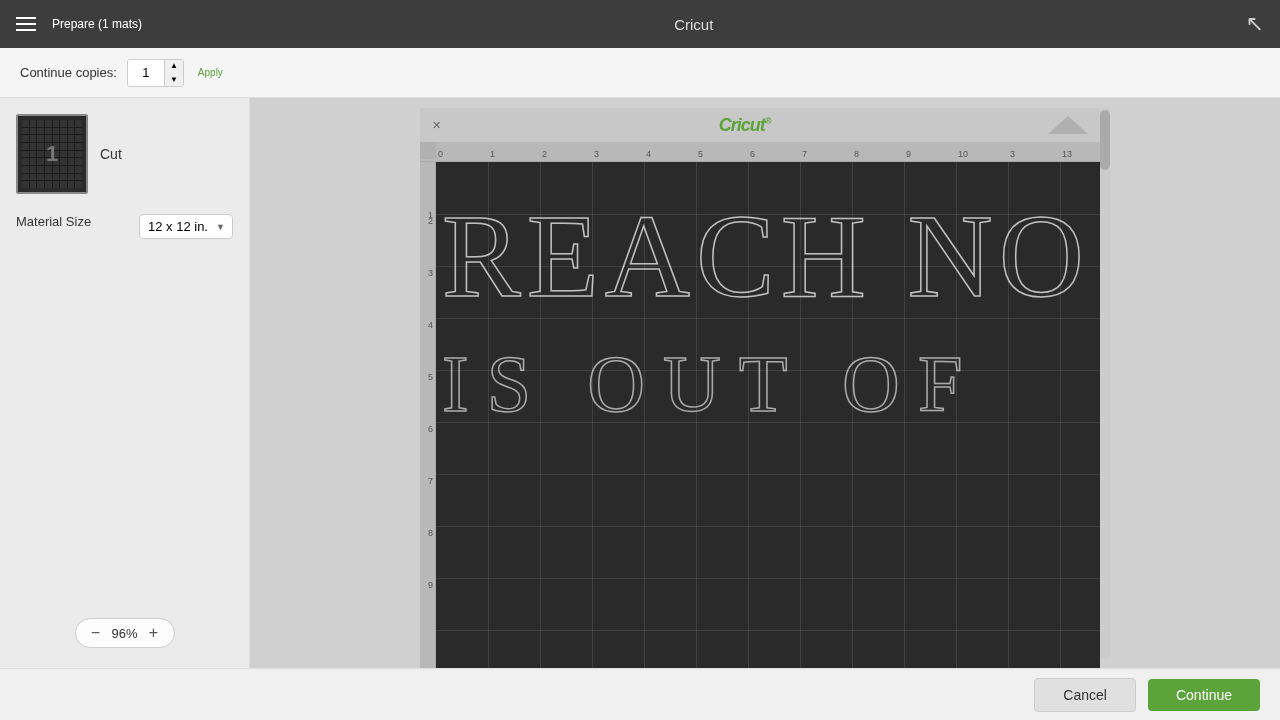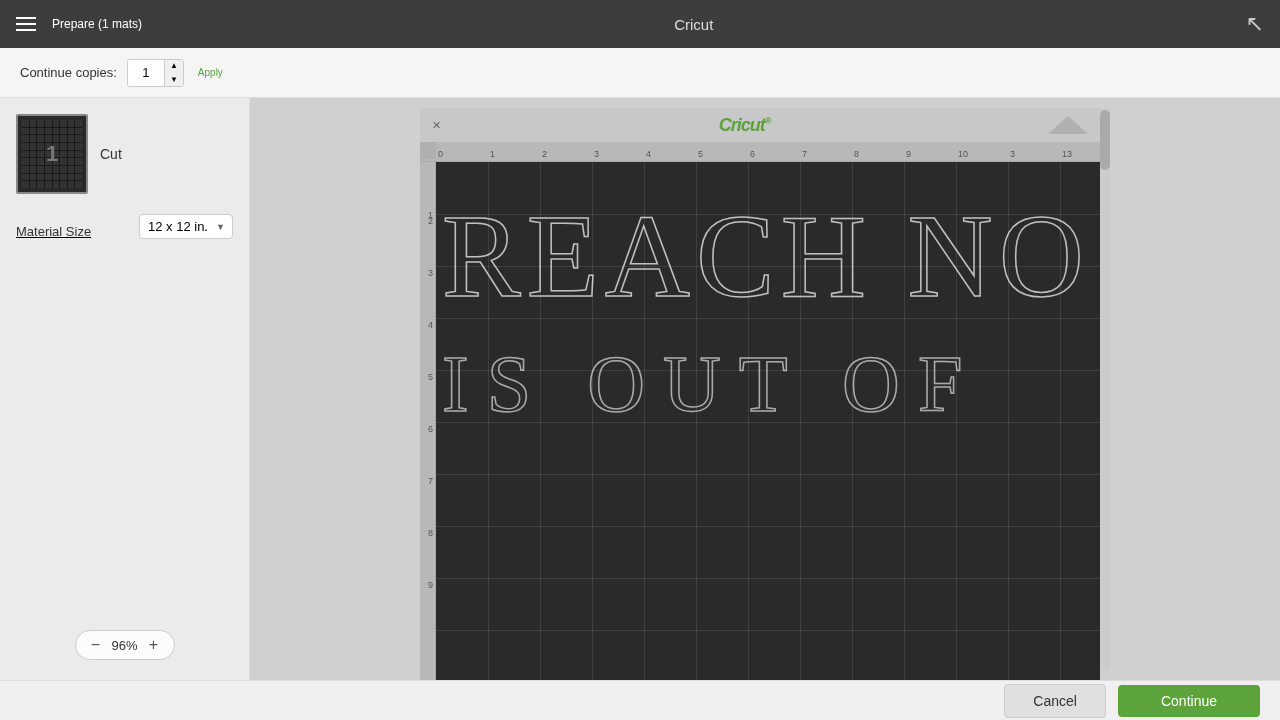--- a/index.html
+++ b/index.html
@@ -84,21 +84,21 @@
       position: absolute;
       top: 50%;
       left: 50%;
       transform: translate(-50%, -50%);
       color: #777;
       font-size: 22px;
       font-weight: bold;
     }
     .mat-label { font-size: 14px; color: #333; }
 
-    .material-size-row { display: flex; align-items: flex-end; justify-content: space-between; margin-bottom: 16px; text-decoration: underline; }
+    .material-size-row { display: flex; align-items: flex-start; justify-content: space-between; margin-bottom: 16px; }
     .material-size-label { font-size: 13px; color: #333; }
     .material-size-select {
       appearance: none;
       -webkit-appearance: none;
       background: white;
       border: 1px solid #ccc;
       border-radius: 4px;
       padding: 4px 24px 4px 8px;
       font-size: 13px;
       cursor: pointer;
@@ -205,21 +205,21 @@
     .mat-arrow-up {
       width: 0;
       height: 0;
       border-left: 20px solid transparent;
       border-right: 20px solid transparent;
       border-bottom: 18px solid #b0b0b0;
     }
 
     
     .bottombar {
-      height: 40px;
+      height: 52px;
       background: #f0f0f0;
       border-top: 1px solid #ddd;
       display: flex;
       align-items: center;
       justify-content: flex-end;
       padding: 0 20px;
       gap: 12px;
       flex-shrink: 0;
     }
     .cancel-btn {
@@ -228,21 +228,21 @@
       border-radius: 4px;
       padding: 8px 28px;
       font-size: 14px;
       cursor: pointer;
       color: #333;
     }
     .continue-btn {
       background: #5ba33a;
       border: none;
       border-radius: 4px;
-      padding: 8px 43px;
+      padding: 8px 28px;
       font-size: 14px;
       cursor: pointer;
       color: white;
       font-weight: 500;
     }
   </style>
 </head>
 <body>
 
 <div class="topbar">

